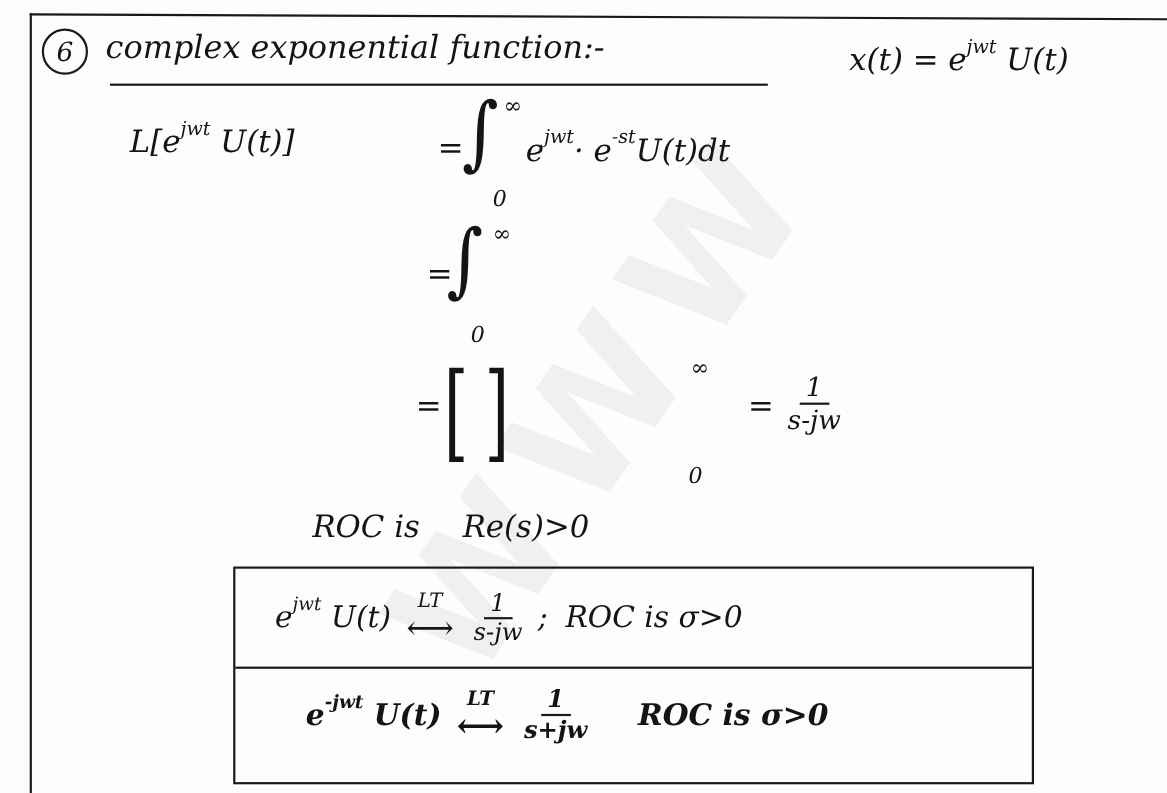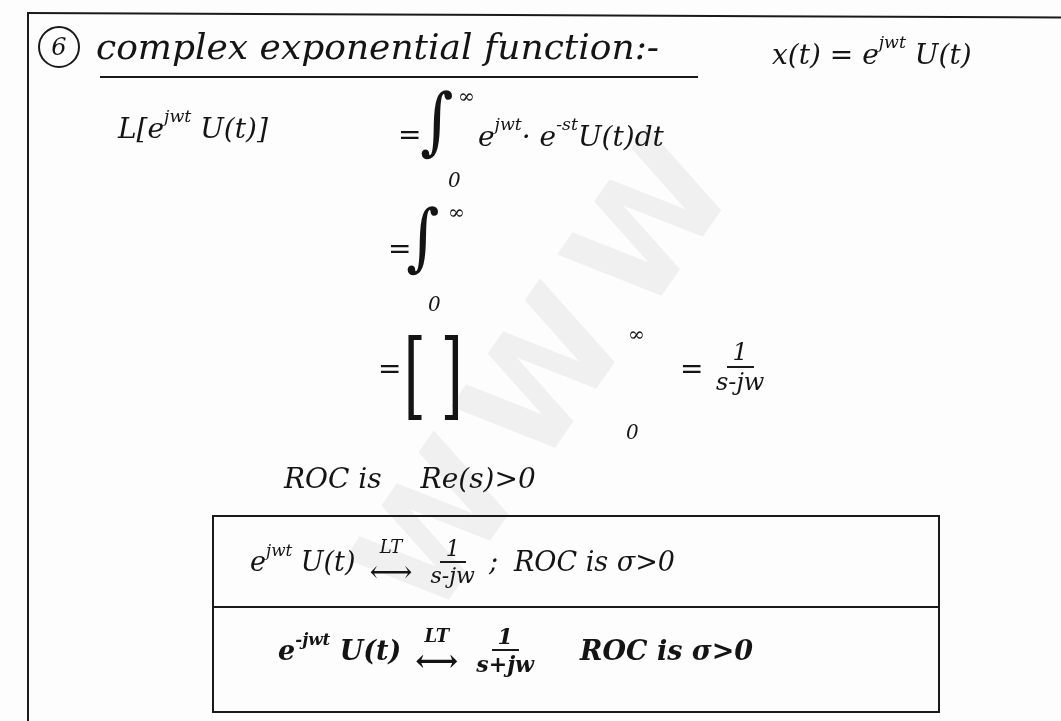--- a/index.html
+++ b/index.html
@@ -5,21 +5,21 @@
   html, body { margin: 0; padding: 0; background: #ffffff; }
   body { width: 1061px; height: 721px; position: relative; overflow: hidden;
          font-family: "DejaVu Serif", serif; color: #141414; }
   .page { position: absolute; left: 0; top: 0; width: 1061px; height: 721px; background: #fdfdfd; }
   .frame-top { position: absolute; left: 27px; top: 12px; width: 1034px; height: 2px; background: #1a1a1a; transform: rotate(0.25deg); transform-origin: left; }
   .frame-left { position: absolute; left: 27px; top: 12px; width: 2px; height: 709px; background: #1a1a1a; }
   .abs { position: absolute; white-space: nowrap; }
   .hand { font-family: "DejaVu Serif", serif; font-style: italic; }
   .num-circle { position: absolute; left: 38px; top: 26px; width: 38px; height: 38px; border: 2px solid #1a1a1a; border-radius: 50%;
                 display: flex; align-items: center; justify-content: center; font-size: 24px; font-style: italic; }
-  .title { left: 96px; top: 26px; font-size: 36px; }
+  .title { left: 96px; top: 26px; font-size: 29px; }
   .title-underline { position: absolute; left: 100px; top: 76px; width: 598px; height: 2px; background: #1a1a1a; }
   .def { left: 772px; top: 38px; font-size: 28px; }
   sup { font-size: 0.62em; vertical-align: 0.9em; line-height: 0; }
   .eq { font-size: 28px; }
   .integral { font-size: 64px; font-style: normal; font-family: "DejaVu Serif", serif; display: inline-block; transform: scaleY(1.15); }
   .lim { position: absolute; font-size: 20px; }
   .frac { display: inline-flex; flex-direction: column; align-items: center; vertical-align: middle; }
   .frac .n { border-bottom: 2px solid #1a1a1a; padding: 0 6px; }
   .frac .d { padding: 0 4px; }
   .bracket { font-size: 96px; font-style: normal; font-weight: 300; display: inline-block; vertical-align: middle; transform: scaleX(0.6); }

